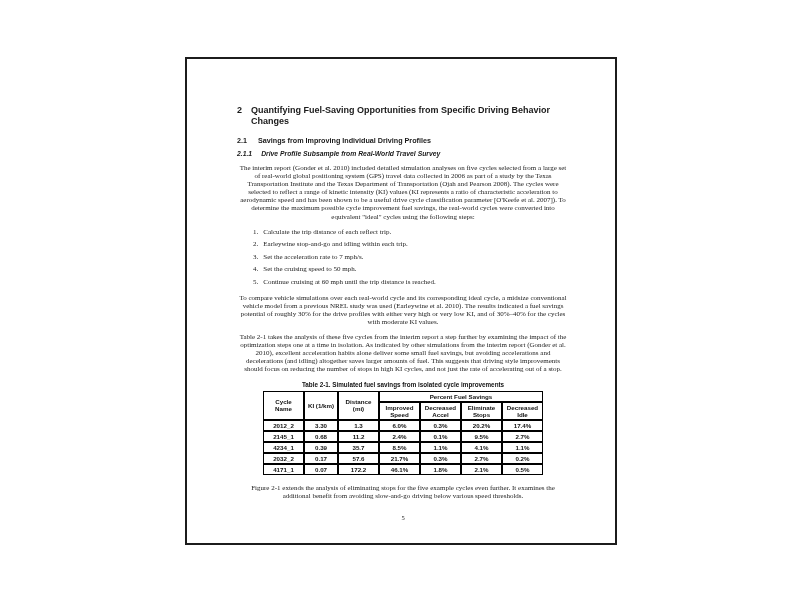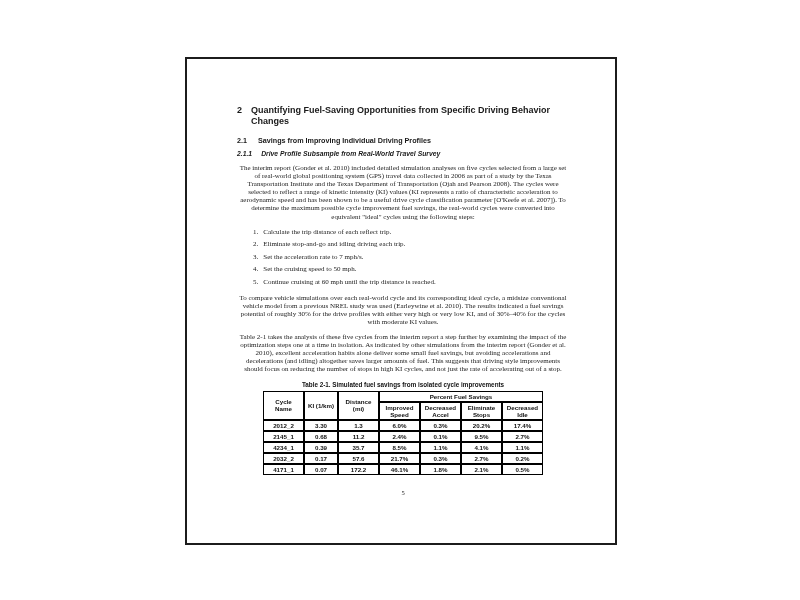--- a/index.html
+++ b/index.html
@@ -99,21 +99,21 @@
 
     <div class="para">The interim report (Gonder et al. 2010) included detailed simulation analyses on five cycles selected from a large set of real-world global positioning system (GPS) travel data collected in 2006 as part of a study by the Texas Transportation Institute and the Texas Department of Transportation (Ojah and Pearson 2008). The cycles were selected to reflect a range of kinetic intensity (KI) values (KI represents a ratio of characteristic acceleration to aerodynamic speed and has been shown to be a useful drive cycle classification parameter [O'Keefe et al. 2007]). To determine the maximum possible cycle improvement fuel savings, the real-world cycles were converted into equivalent "ideal" cycles using the following steps:</div>
 
     <div class="steps">
       <div class="step">
         <span>1.</span>
         <span>Calculate the trip distance of each reflect trip.</span>
       </div>
       <div class="step">
         <span>2.</span>
-        <span>Eliminate stop-and-go and idling driving each trip.</span>
+        <span>Earleywine stop-and-go and idling within each trip.</span>
       </div>
       <div class="step">
         <span>3.</span>
         <span>Set the acceleration rate to 7 mph/s.</span>
       </div>
       <div class="step">
         <span>4.</span>
         <span>Set the cruising speed to 50 mph.</span>
       </div>
       <div class="step">
@@ -183,17 +183,18 @@
         <td class="b-black">0.07</td>
         <td class="b-olive">172.2</td>
         <td class="b-mag">46.1%</td>
         <td class="b-black">1.8%</td>
         <td class="b-cyan">2.1%</td>
         <td class="b-green">0.5%</td>
       </tr>
     </tbody>
       </table>
 
+    <div class="para">Figure 2-1 extends the analysis of eliminating stops for the five example cycles even further. It examines the additional benefit from avoiding slow-and-go driving below various speed thresholds.</div>
 
     <div class="pagenum">5</div>
 
   </div>
 </div>
 
 </body></html>

